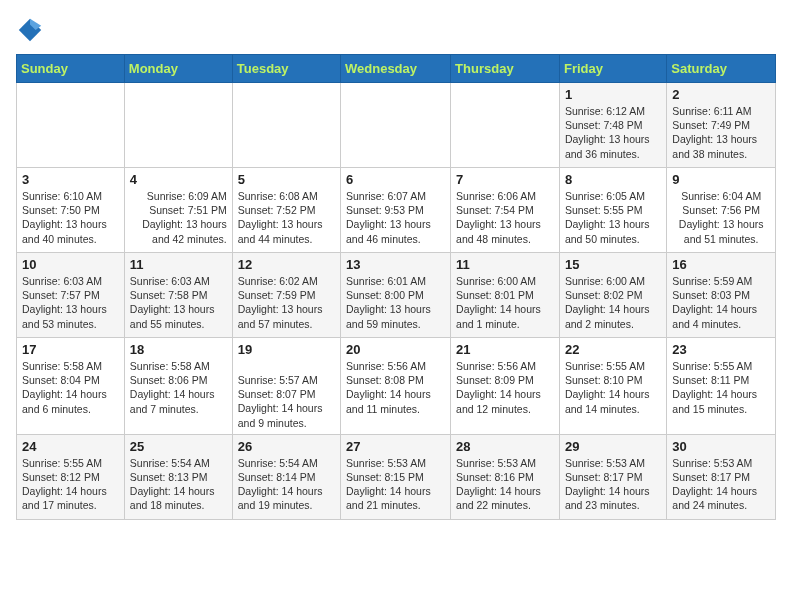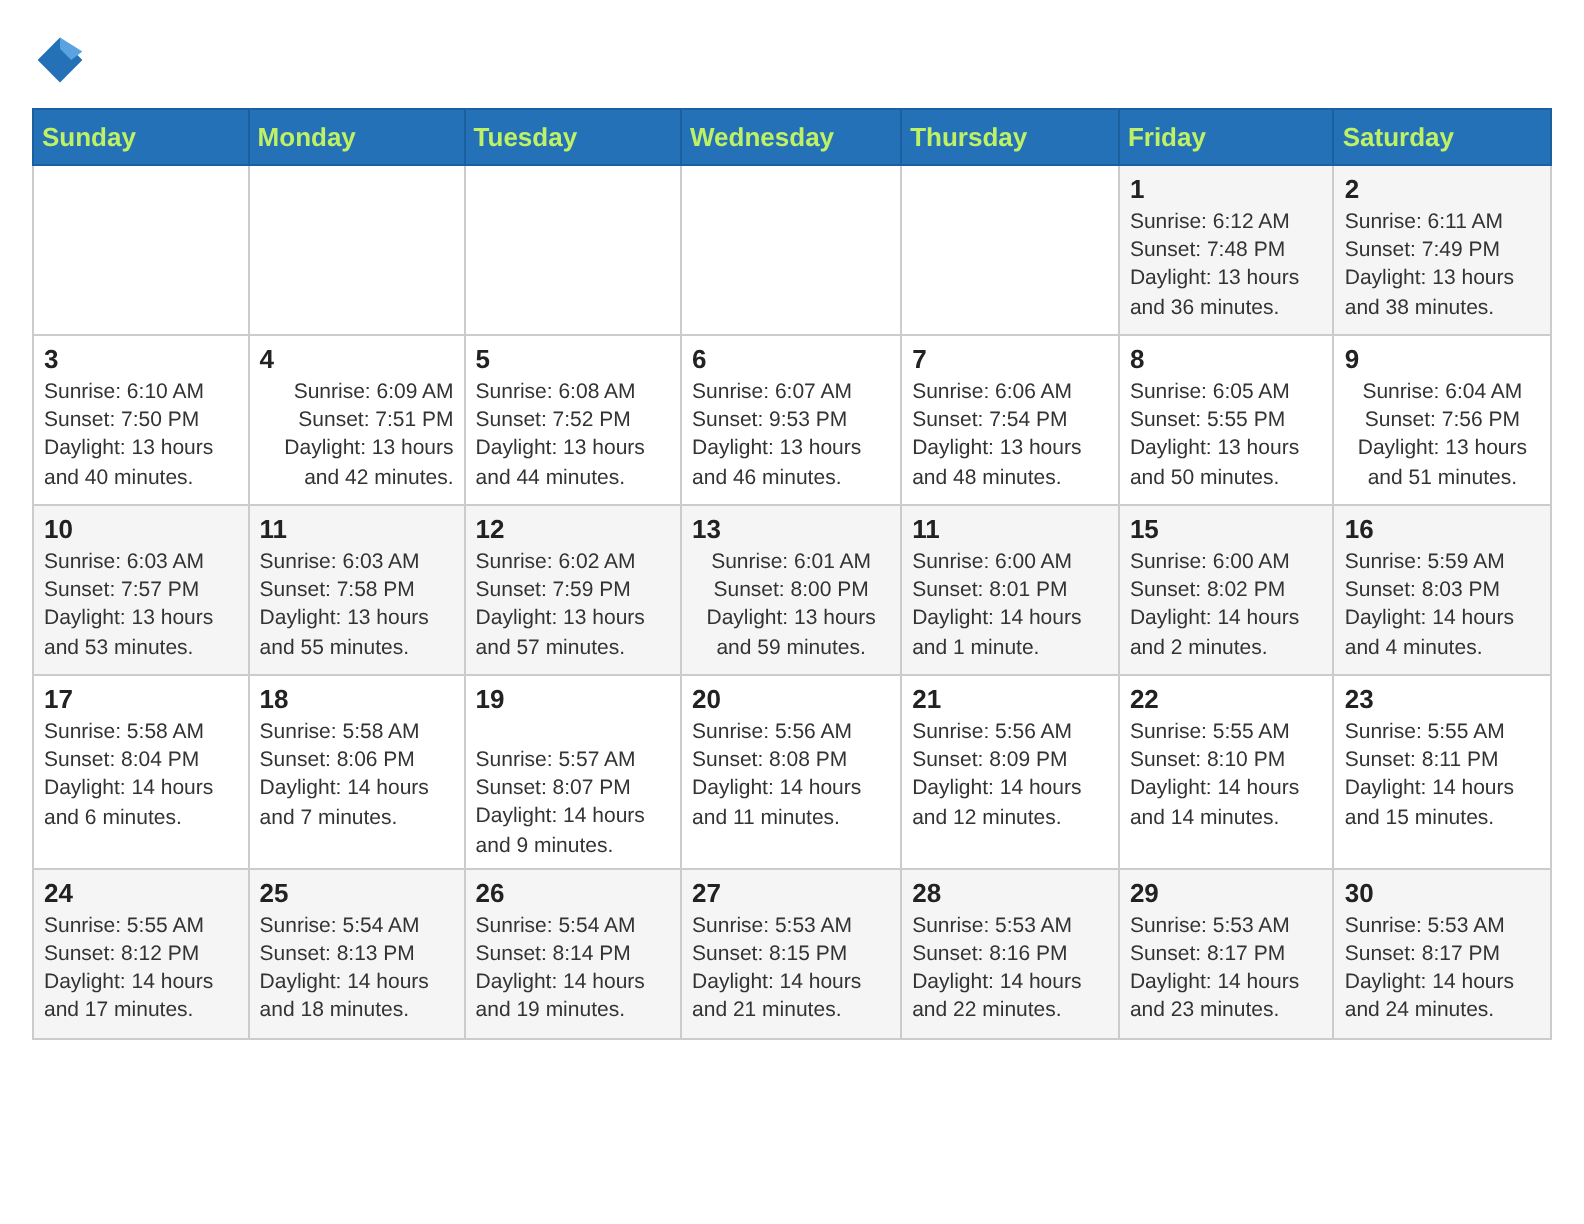--- a/index.html
+++ b/index.html
@@ -210,21 +210,21 @@
         </td>
         <td>
           <span class="day-number">12</span>
           <div class="day-info" style="white-space: pre-line;">Sunrise: 6:02 AM
 Sunset: 7:59 PM
 Daylight: 13 hours
 and 57 minutes.</div>
         </td>
         <td>
           <span class="day-number">13</span>
-          <div class="day-info" style="white-space: pre-line; text-align: center;">Sunrise: 6:01 AM
+          <div class="day-info" style="white-space: pre-line;">Sunrise: 6:01 AM
 Sunset: 8:00 PM
 Daylight: 13 hours
 and 59 minutes.</div>
         </td>
         <td>
           <span class="day-number">11</span>
           <div class="day-info" style="white-space: pre-line;">Sunrise: 6:00 AM
 Sunset: 8:01 PM
 Daylight: 14 hours
 and 1 minute.</div>

